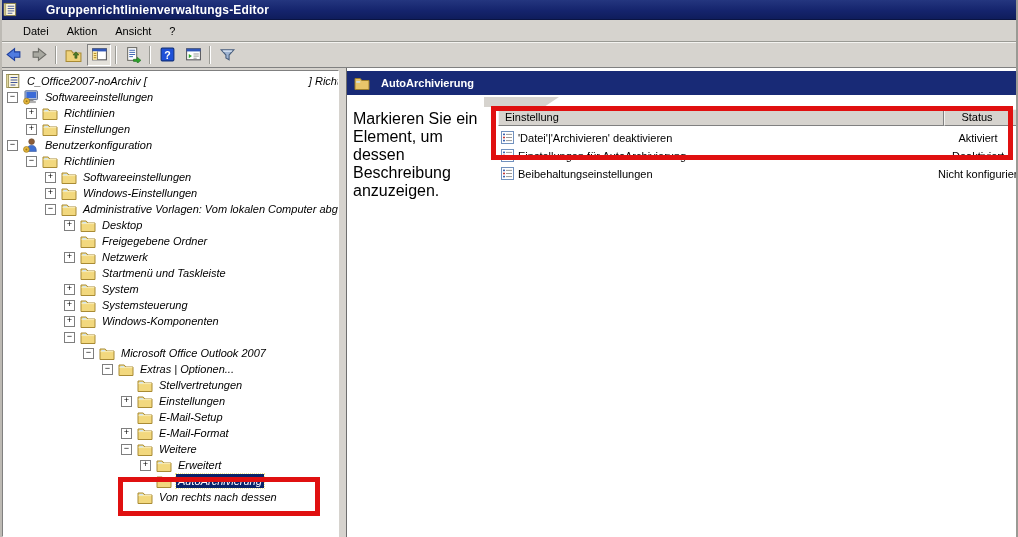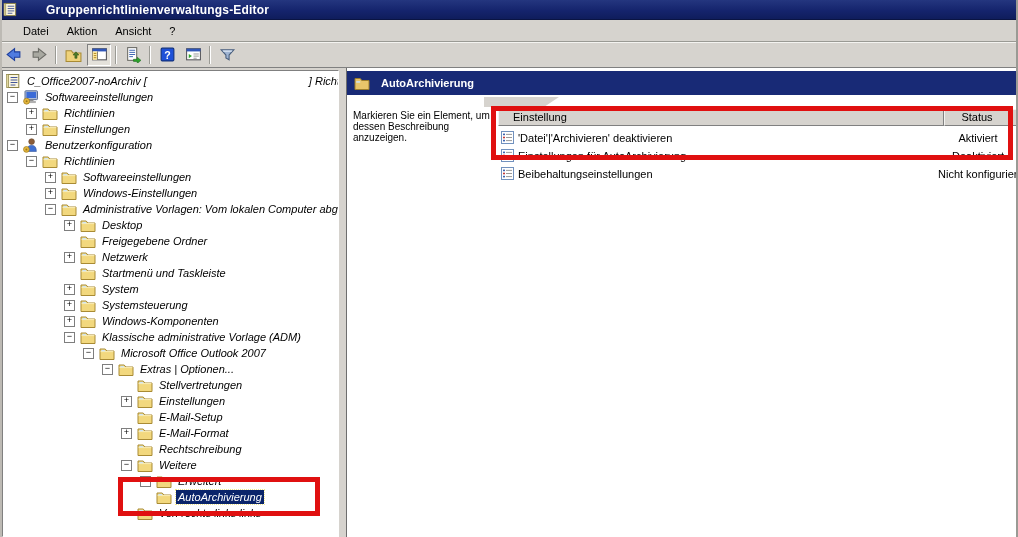--- a/index.html
+++ b/index.html
@@ -45,27 +45,27 @@
   .splitter { position:absolute; left:339px; top:0; width:7px; height:469px; background:#d6d3ce; }
 
   .right-pane { position:absolute; left:346px; top:0; width:672px; height:469px; background:#fff;
     border-left:1px solid #6e6e6e; }
   .rp-header { position:absolute; left:0; top:3px; width:672px; height:25px; background:#182a76;
     border-bottom:1px solid #fff; display:flex; align-items:center; padding-left:7px; }
   .rp-header .ticon { margin-right:11px; }
   .rp-title { color:#fff; font-weight:bold; font-size:11px; }
   .tabwedge { position:absolute; left:137px; top:29px; width:80px; height:10px; background:#d6d3ce;
     clip-path:polygon(0 0, 75px 0, 60px 100%, 0 100%); }
-  .rp-desc { position:absolute; left:6px; top:42px; width:142px; font-size:10px; line-height:11px; color:#000; }
+  .rp-desc { position:absolute; left:6px; top:42px; width:142px; font-size:16px; line-height:18px; color:#000; }
 
   .list { position:absolute; left:151px; top:41px; width:521px; }
   .lheader { display:flex; height:17px; }
   .hcell { background:#d6d3ce; border:1px solid; border-color:#f4f3f0 #808080 #808080 #f4f3f0;
     height:17px; line-height:15px; }
-  .hcell.c1 { width:446px; padding-left:14px; }
+  .hcell.c1 { width:446px; padding-left:6px; }
   .hcell.c2 { width:66px; text-align:center; }
   .hcell.c3 { flex:1; }
   .lrow { display:flex; align-items:flex-end; height:18px; }
   .sicon { flex:none; width:13px; height:13px; margin:0 4px 0 3px; }
   .sicon svg { width:13px; height:13px; display:block; }
   .sname { width:420px; white-space:nowrap; overflow:hidden; }
   .sstatus { width:80px; text-align:center; white-space:nowrap; }
 
   
   .redbox { position:absolute; border:5px solid #e01010; background:transparent; pointer-events:none; z-index:50; }
@@ -364,21 +364,20 @@
         <div class="trow">
           <span class="ind" style="width:61px"></span>
           <span class="exp">−</span>
           <span class="ticon">
             <svg viewBox="0 0 16 16">
               <path d="M1 4 h5.2 l1.6 2 H15 v8.5 H1 z" fill="#f2d87e" stroke="#a98b34"></path>
               <path d="M1.6 6.6 H14.4" stroke="#fbeeb6" stroke-width="1"></path>
               <rect x="2.4" y="4.9" width="3.8" height="1.4" fill="#cfe4f2"></rect>
             </svg>
           </span>
-          <span class="tlabel">Klassische administrative Vorlage (ADM)</span>
         </div>
         <div class="trow">
           <span class="ind" style="width:80px"></span>
           <span class="exp">−</span>
           <span class="ticon">
             <svg viewBox="0 0 16 16">
               <path d="M1 4 h5.2 l1.6 2 H15 v8.5 H1 z" fill="#f2d87e" stroke="#a98b34"></path>
               <path d="M1.6 6.6 H14.4" stroke="#fbeeb6" stroke-width="1"></path>
               <rect x="2.4" y="4.9" width="3.8" height="1.4" fill="#cfe4f2"></rect>
             </svg>
@@ -440,32 +439,20 @@
             <svg viewBox="0 0 16 16">
               <path d="M1 4 h5.2 l1.6 2 H15 v8.5 H1 z" fill="#f2d87e" stroke="#a98b34"></path>
               <path d="M1.6 6.6 H14.4" stroke="#fbeeb6" stroke-width="1"></path>
               <rect x="2.4" y="4.9" width="3.8" height="1.4" fill="#cfe4f2"></rect>
             </svg>
           </span>
           <span class="tlabel">E-Mail-Format</span>
         </div>
         <div class="trow">
           <span class="ind" style="width:118px"></span>
-          <span class="exp noexp"></span>
-          <span class="ticon">
-            <svg viewBox="0 0 16 16">
-              <path d="M1 4 h5.2 l1.6 2 H15 v8.5 H1 z" fill="#f2d87e" stroke="#a98b34"></path>
-              <path d="M1.6 6.6 H14.4" stroke="#fbeeb6" stroke-width="1"></path>
-              <rect x="2.4" y="4.9" width="3.8" height="1.4" fill="#cfe4f2"></rect>
-            </svg>
-          </span>
-          <span class="tlabel">Rechtschreibung</span>
-        </div>
-        <div class="trow">
-          <span class="ind" style="width:118px"></span>
           <span class="exp">−</span>
           <span class="ticon">
             <svg viewBox="0 0 16 16">
               <path d="M1 4 h5.2 l1.6 2 H15 v8.5 H1 z" fill="#f2d87e" stroke="#a98b34"></path>
               <path d="M1.6 6.6 H14.4" stroke="#fbeeb6" stroke-width="1"></path>
               <rect x="2.4" y="4.9" width="3.8" height="1.4" fill="#cfe4f2"></rect>
             </svg>
           </span>
           <span class="tlabel">Weitere</span>
         </div>
@@ -496,21 +483,21 @@
         <div class="trow">
           <span class="ind" style="width:118px"></span>
           <span class="exp noexp"></span>
           <span class="ticon">
             <svg viewBox="0 0 16 16">
               <path d="M1 4 h5.2 l1.6 2 H15 v8.5 H1 z" fill="#f2d87e" stroke="#a98b34"></path>
               <path d="M1.6 6.6 H14.4" stroke="#fbeeb6" stroke-width="1"></path>
               <rect x="2.4" y="4.9" width="3.8" height="1.4" fill="#cfe4f2"></rect>
             </svg>
           </span>
-          <span class="tlabel">Von rechts links links</span>
+          <span class="tlabel">Von rechts nach dessen</span>
         </div>
       </div>
   </div>
   <div class="splitter"></div>
 
   <div class="right-pane">
     <div class="rp-header">
       <span class="ticon">
         <svg viewBox="0 0 16 16">
             <path d="M1 3.5 h5.2 l1.6 2 H15 v9 H1 z" fill="#e8c56a" stroke="#9d7f2c"></path>

